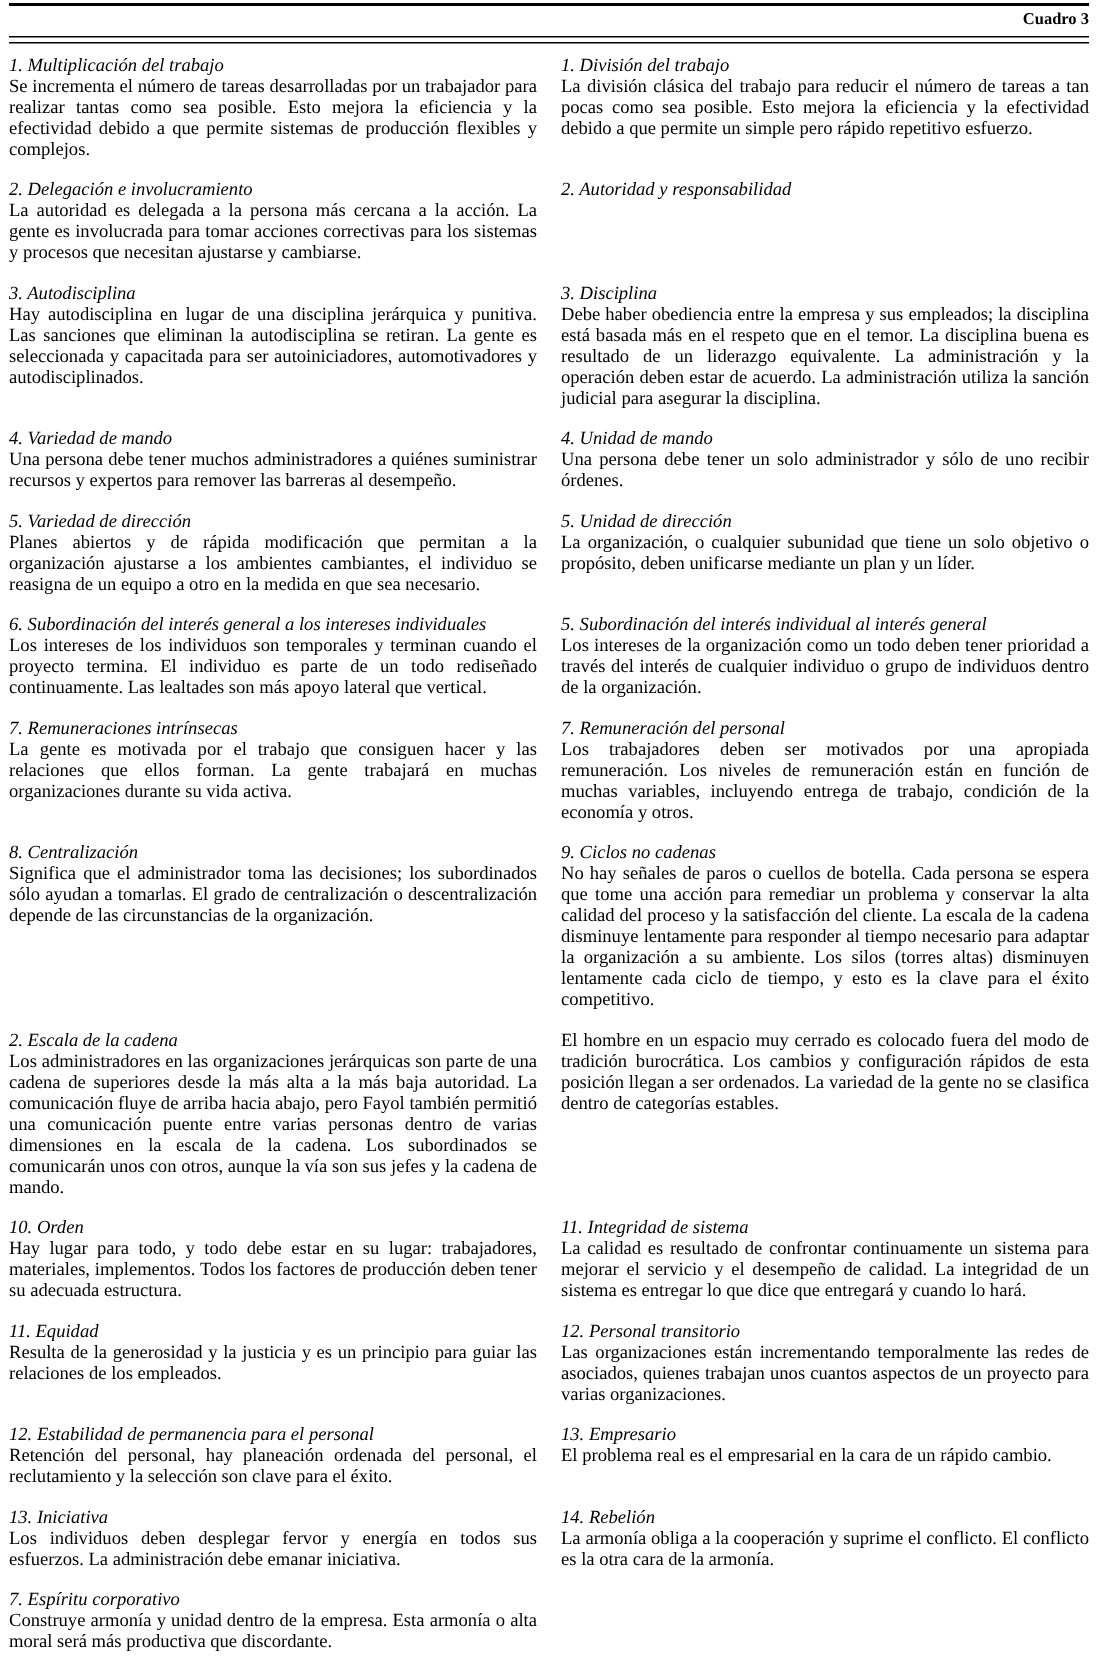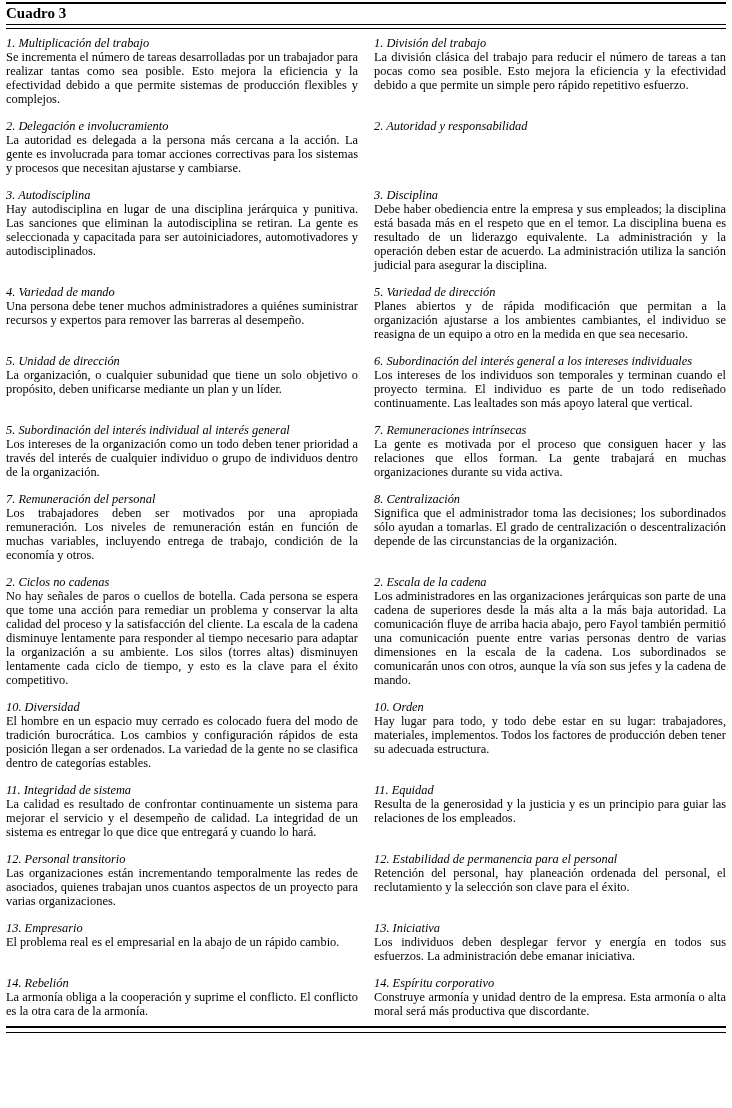--- a/index.html
+++ b/index.html
@@ -18,23 +18,23 @@
     width: 732px;
     box-sizing: border-box;
     padding: 0 6px 4px 6px;
   }
   .top-rule {
     border-top: 2px solid #000;
     height: 0;
     margin: 2px 0 1px 0;
   }
   .doc-title {
-    text-align: left;
+    text-align: right;
     font-weight: bold;
-    font-size: 15px;
+    font-size: 11px;
     line-height: 17px;
     margin: 0;
   }
   .double-rule {
     height: 3px;
     border-top: 1px solid #000;
     border-bottom: 1px solid #000;
     margin: 2px 0 0 0;
   }
   .bottom-rule {
@@ -96,20 +96,24 @@
   <div class="cell">
     <div class="heading">3. Disciplina</div>
     <div class="body">Debe haber obediencia entre la empresa y sus empleados; la disciplina está basada más en el respeto que en el temor. La disciplina buena es resultado de un liderazgo equivalente. La administración y la operación deben estar de acuerdo. La administración utiliza la sanción judicial para asegurar la disciplina.</div>
   </div>
 
   <div class="cell">
     <div class="heading">4. Variedad de mando</div>
     <div class="body">Una persona debe tener muchos administradores a quiénes suministrar recursos y expertos para remover las barreras al desempeño.</div>
   </div>
 
+  <div class="cell">
+    <div class="heading">4. Unidad de mando</div>
+    <div class="body">Una persona debe tener un solo administrador y sólo de uno recibir órdenes.</div>
+  </div>
 
   <div class="cell">
     <div class="heading">5. Variedad de dirección</div>
     <div class="body">Planes abiertos y de rápida modificación que permitan a la organización ajustarse a los ambientes cambiantes, el individuo se reasigna de un equipo a otro en la medida en que sea necesario.</div>
   </div>
 
   <div class="cell">
     <div class="heading">5. Unidad de dirección</div>
     <div class="body">La organización, o cualquier subunidad que tiene un solo objetivo o propósito, deben unificarse mediante un plan y un líder.</div>
   </div>
@@ -119,46 +123,45 @@
     <div class="body">Los intereses de los individuos son temporales y terminan cuando el proyecto termina. El individuo es parte de un todo rediseñado continuamente. Las lealtades son más apoyo lateral que vertical.</div>
   </div>
 
   <div class="cell">
     <div class="heading">5. Subordinación del interés individual al interés general</div>
     <div class="body">Los intereses de la organización como un todo deben tener prioridad a través del interés de cualquier individuo o grupo de individuos dentro de la organización.</div>
   </div>
 
   <div class="cell">
     <div class="heading">7. Remuneraciones intrínsecas</div>
-    <div class="body">La gente es motivada por el proceso que consiguen hacer y las relaciones que ellos forman. La gente trabajará en muchas organizaciones durante su vida activa.</div>
+    <div class="body">La gente es motivada por el trabajo que consiguen hacer y las relaciones que ellos forman. La gente trabajará en muchas organizaciones durante su vida activa.</div>
   </div>
 
   <div class="cell">
     <div class="heading">7. Remuneración del personal</div>
     <div class="body">Los trabajadores deben ser motivados por una apropiada remuneración. Los niveles de remuneración están en función de muchas variables, incluyendo entrega de trabajo, condición de la economía y otros.</div>
   </div>
 
 
   <div class="cell">
     <div class="heading">8. Centralización</div>
     <div class="body">Significa que el administrador toma las decisiones; los subordinados sólo ayudan a tomarlas. El grado de centralización o descentralización depende de las circunstancias de la organización.</div>
   </div>
 
   <div class="cell">
-    <div class="heading">2. Ciclos no cadenas</div>
+    <div class="heading">9. Ciclos no cadenas</div>
     <div class="body">No hay señales de paros o cuellos de botella. Cada persona se espera que tome una acción para remediar un problema y conservar la alta calidad del proceso y la satisfacción del cliente. La escala de la cadena disminuye lentamente para responder al tiempo necesario para adaptar la organización a su ambiente. Los silos (torres altas) disminuyen lentamente cada ciclo de tiempo, y esto es la clave para el éxito competitivo.</div>
   </div>
 
   <div class="cell">
     <div class="heading">2. Escala de la cadena</div>
     <div class="body">Los administradores en las organizaciones jerárquicas son parte de una cadena de superiores desde la más alta a la más baja autoridad. La comunicación fluye de arriba hacia abajo, pero Fayol también permitió una comunicación puente entre varias personas dentro de varias dimensiones en la escala de la cadena. Los subordinados se comunicarán unos con otros, aunque la vía son sus jefes y la cadena de mando.</div>
   </div>
 
   <div class="cell">
-    <div class="heading">10. Diversidad</div>
     <div class="body">El hombre en un espacio muy cerrado es colocado fuera del modo de tradición burocrática. Los cambios y configuración rápidos de esta posición llegan a ser ordenados. La variedad de la gente no se clasifica dentro de categorías estables.</div>
   </div>
 
   <div class="cell">
     <div class="heading">10. Orden</div>
     <div class="body">Hay lugar para todo, y todo debe estar en su lugar: trabajadores, materiales, implementos. Todos los factores de producción deben tener su adecuada estructura.</div>
   </div>
 
   <div class="cell">
     <div class="heading">11. Integridad de sistema</div>
@@ -175,33 +178,33 @@
     <div class="body">Las organizaciones están incrementando temporalmente las redes de asociados, quienes trabajan unos cuantos aspectos de un proyecto para varias organizaciones.</div>
   </div>
 
   <div class="cell">
     <div class="heading">12. Estabilidad de permanencia para el personal</div>
     <div class="body">Retención del personal, hay planeación ordenada del personal, el reclutamiento y la selección son clave para el éxito.</div>
   </div>
 
   <div class="cell">
     <div class="heading">13. Empresario</div>
-    <div class="body">El problema real es el empresarial en la abajo de un rápido cambio.</div>
+    <div class="body">El problema real es el empresarial en la cara de un rápido cambio.</div>
   </div>
 
   <div class="cell">
     <div class="heading">13. Iniciativa</div>
     <div class="body">Los individuos deben desplegar fervor y energía en todos sus esfuerzos. La administración debe emanar iniciativa.</div>
   </div>
 
   <div class="cell">
     <div class="heading">14. Rebelión</div>
     <div class="body">La armonía obliga a la cooperación y suprime el conflicto. El conflicto es la otra cara de la armonía.</div>
   </div>
 
   <div class="cell">
-    <div class="heading">14. Espíritu corporativo</div>
+    <div class="heading">7. Espíritu corporativo</div>
     <div class="body">Construye armonía y unidad dentro de la empresa. Esta armonía o alta moral será más productiva que discordante.</div>
   </div>
 </div>
 
   <div class="bottom-rule"></div>
 </div>
 
 </body></html>

